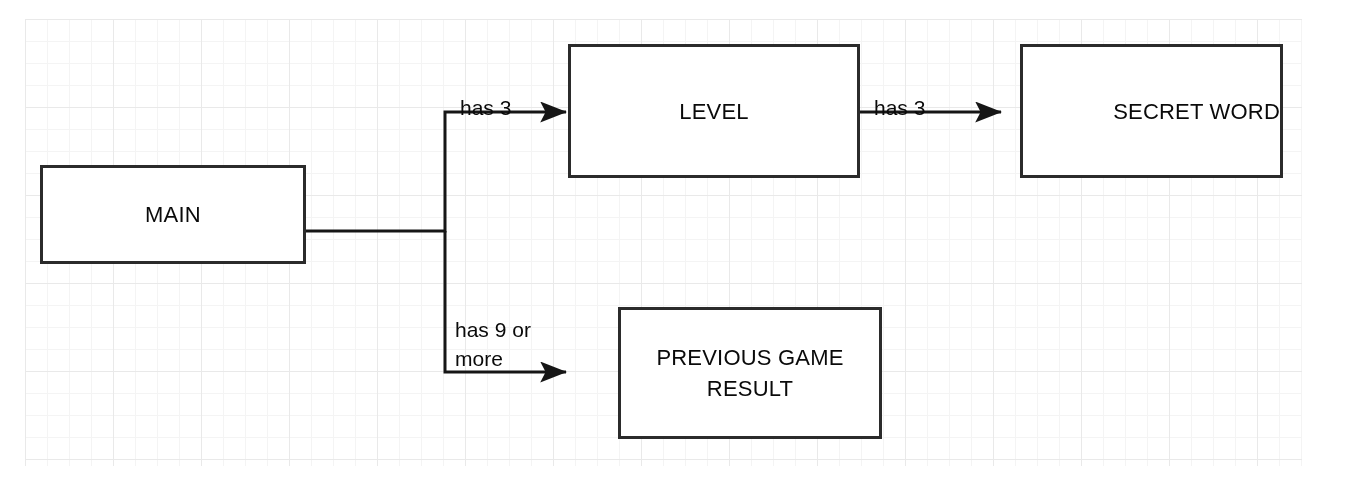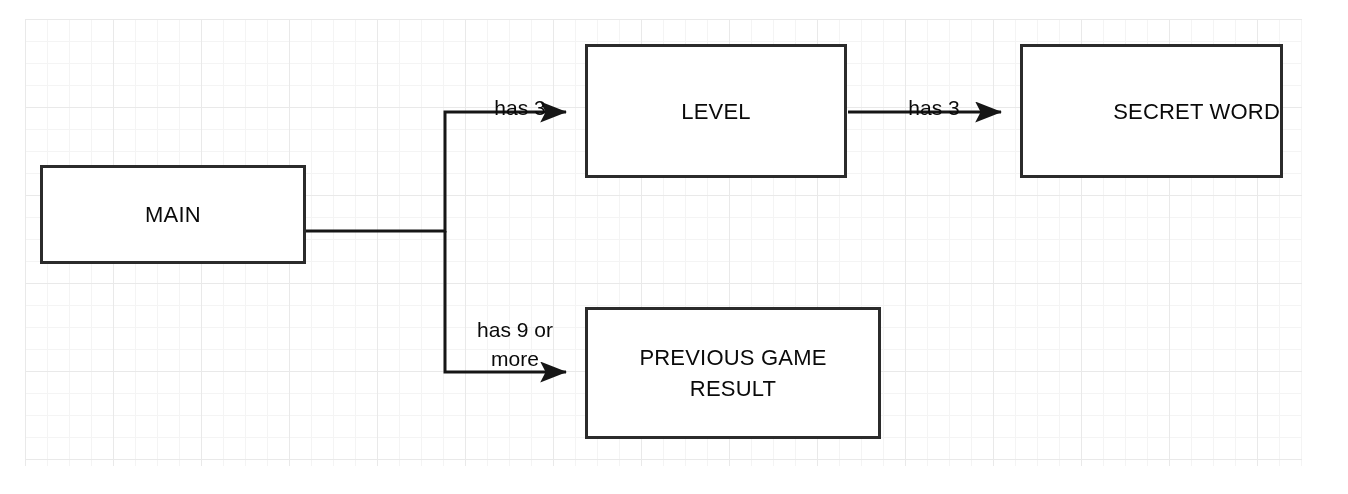--- a/index.html
+++ b/index.html
@@ -66,21 +66,21 @@
     letter-spacing: 0.2px;
     white-space: pre-line;
   }
 
   
   .edge-label {
     position: absolute;
     color: #0a0a0a;
     font-size: 21px;
     line-height: 29px;
-    text-align: center;
+    text-align: left;
     white-space: pre-line;
   }
 </style>
 </head>
 <body>
 
 <div id="canvas">
 
   <div id="grid"></div>
 
@@ -95,29 +95,29 @@
 
     <path d="M 445,231 L 445,372 L 566,372" fill="none" stroke="#161616" stroke-width="3" stroke-linecap="butt" stroke-linejoin="miter" marker-end="url(#arrowhead)"></path>
 
     <path d="M 848,112 L 1001,112" fill="none" stroke="#161616" stroke-width="3" stroke-linecap="butt" stroke-linejoin="miter" marker-end="url(#arrowhead)"></path>
   </svg>
 
   <div class="node" id="node-main" style="left:40px; top:165px; width:266px; height:99px;">
     <span>MAIN</span>
   </div>
 
-  <div class="node" id="node-level" style="left:585px; top:44px; width:262px; height:134px;">
+  <div class="node" id="node-level" style="left:568px; top:44px; width:292px; height:134px;">
     <span>LEVEL</span>
   </div>
 
   <div class="node" id="node-secret-word" style="left:1020px; top:44px; width:263px; height:134px;justify-content:flex-end;">
     <span>SECRET WORD</span>
   </div>
 
-  <div class="node" id="node-previous-game-result" style="left:585px; top:307px; width:296px; height:132px;">
+  <div class="node" id="node-previous-game-result" style="left:618px; top:307px; width:264px; height:132px;">
     <span>PREVIOUS GAME
 RESULT</span>
   </div>
 
   <div class="edge-label" style="left:460px; top:64px; width:120px;">
     <span>has 3</span>
   </div>
 
   <div class="edge-label" style="left:455px; top:286px; width:120px;">
     <span>has 9 or

